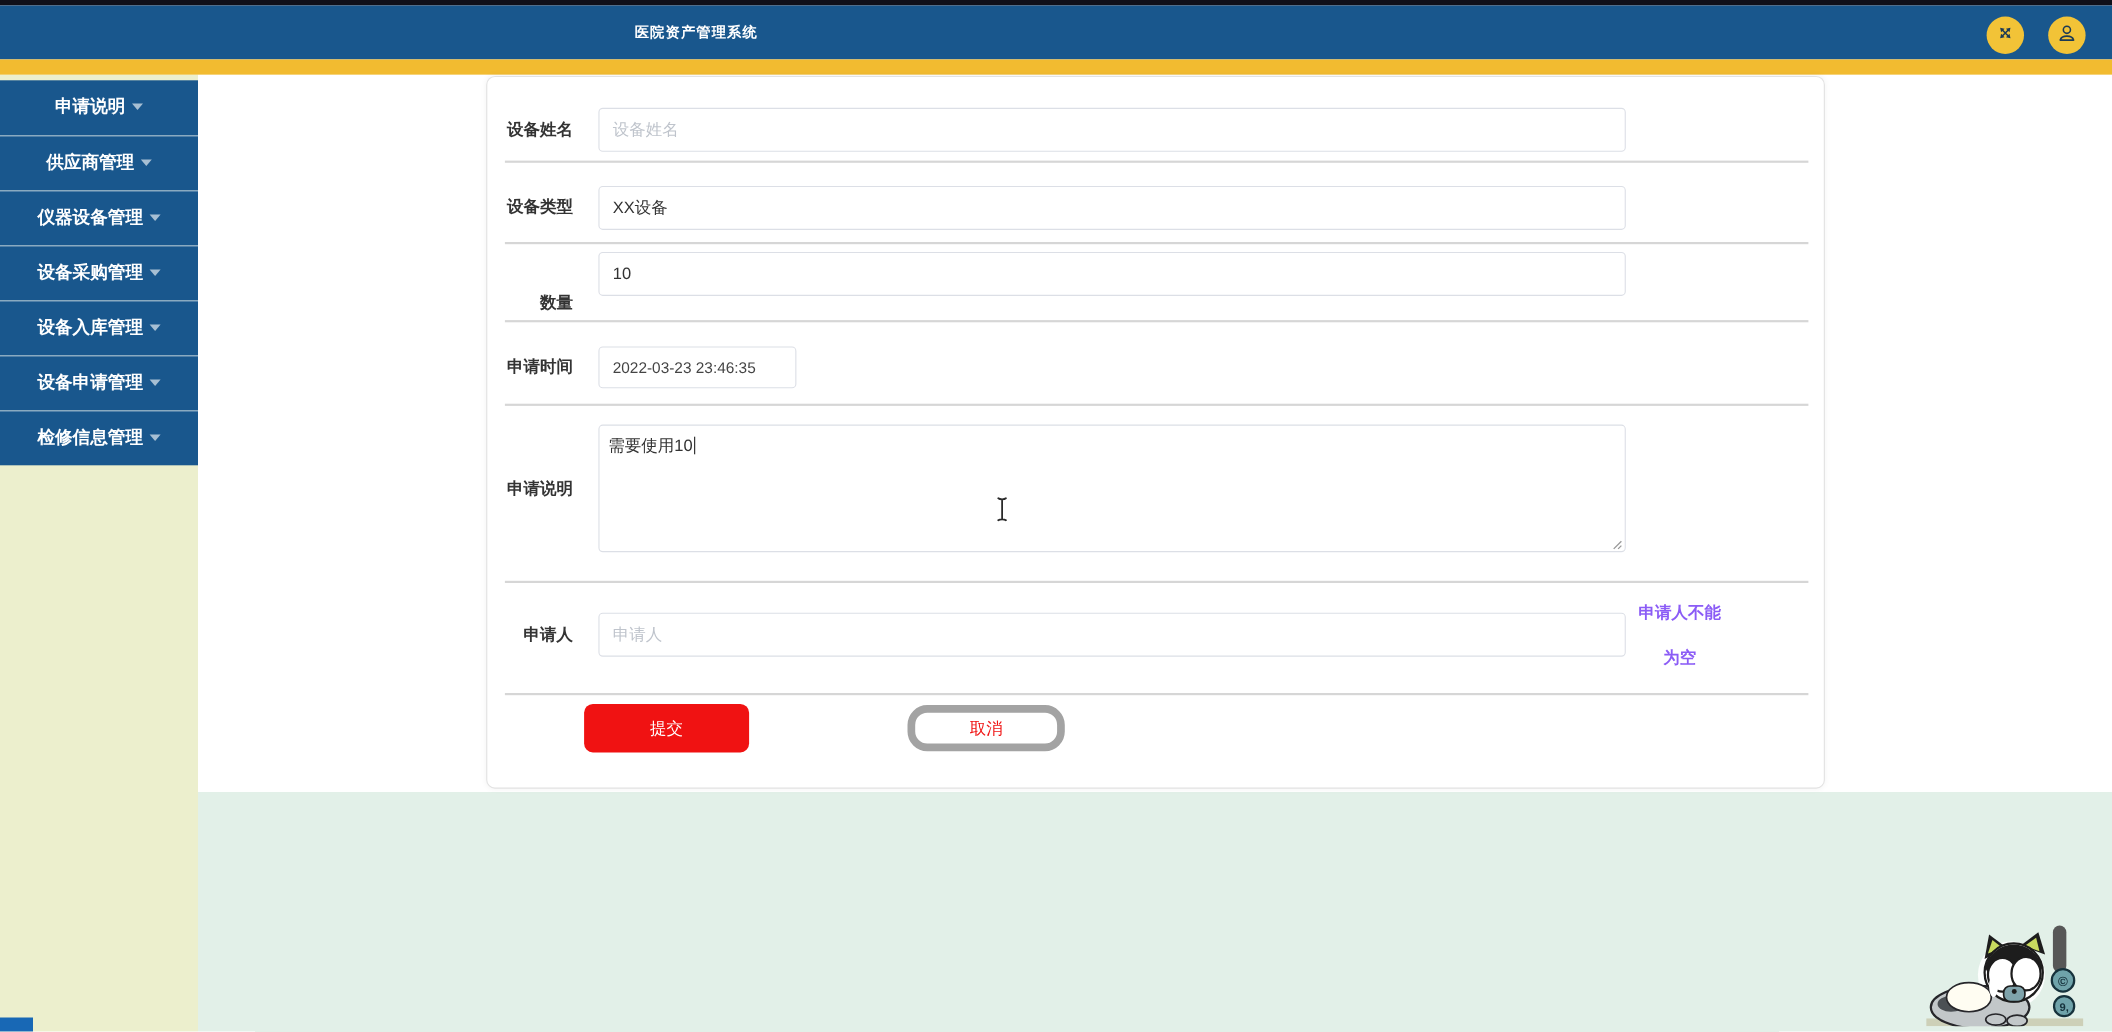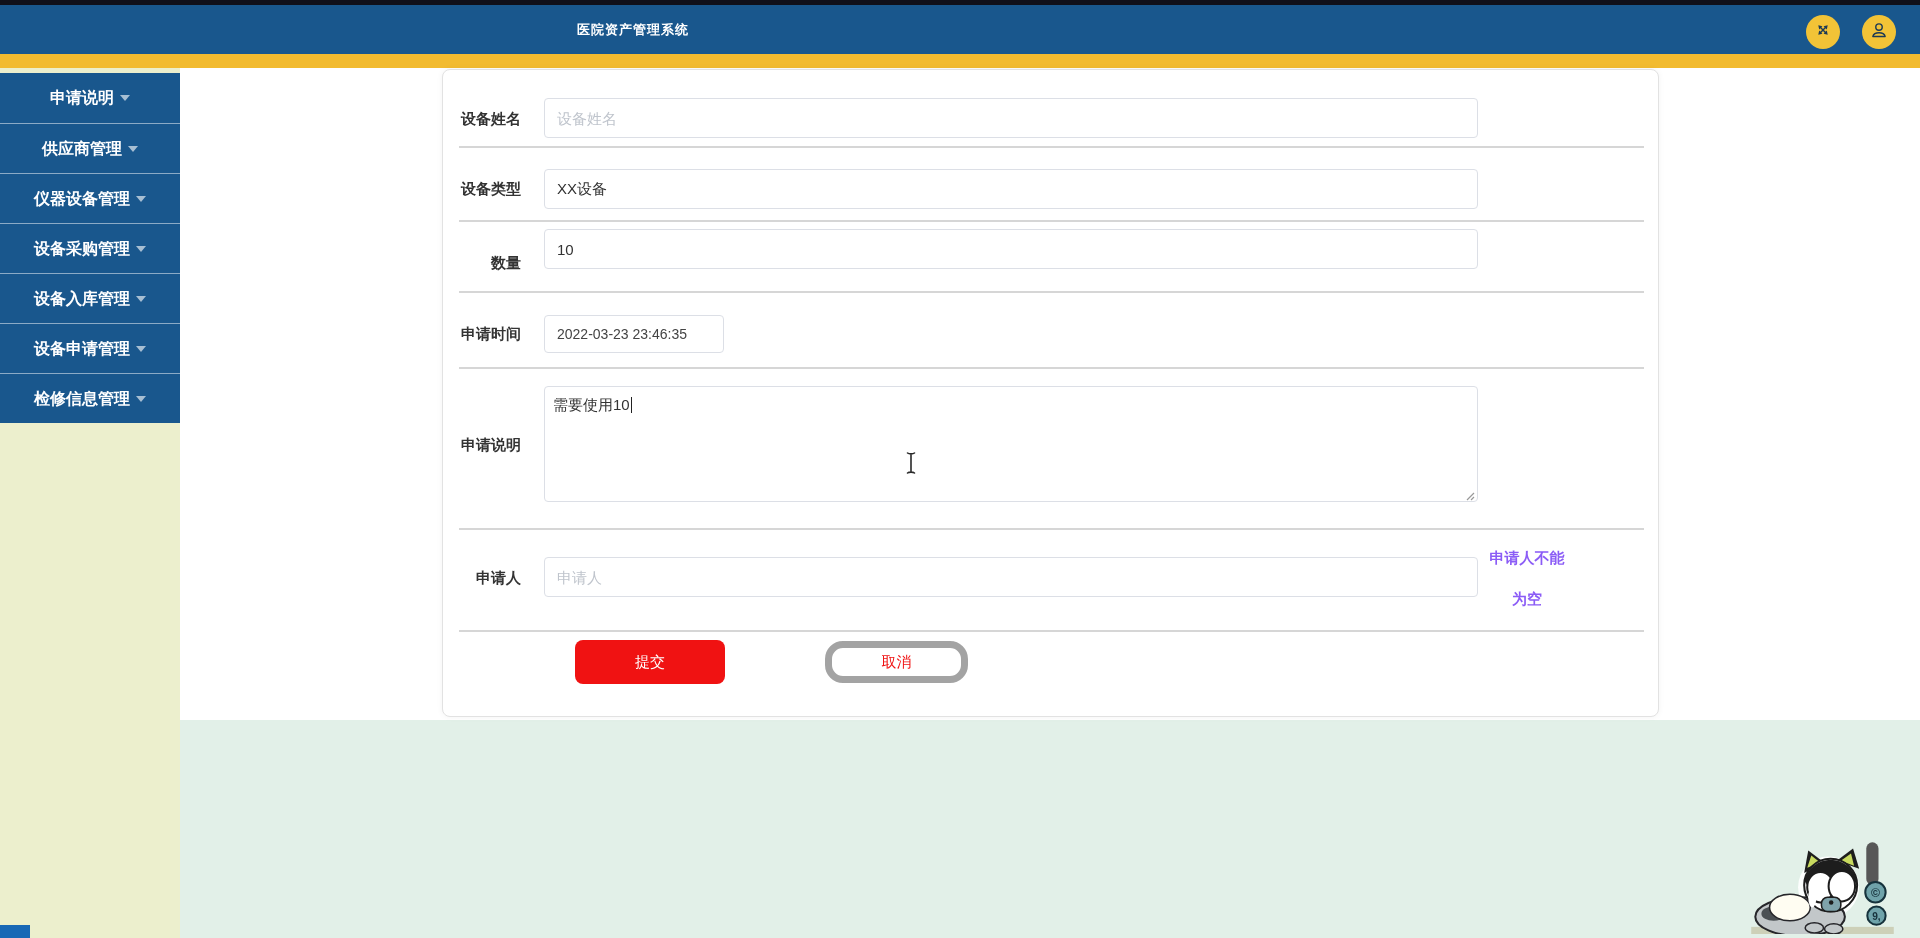--- a/index.html
+++ b/index.html
@@ -51,21 +51,21 @@
   .text-caret { display:inline-block; width:1px; height:16px; background:#222;
     vertical-align:-3px; margin-left:1px; }
   .resize-handle { position:absolute; right:2px; bottom:2px; width:12px; height:12px; cursor:nwse-resize; }
 
   .error-msg { position:absolute; left:1042px; top:467px; width:84px; text-align:center;
     font-size:15px; font-weight:700; color:#8b5cf6; line-height:41px; }
 
   .btn { position:absolute; border:none; font-size:15px; cursor:pointer; text-align:center;
     font-family:"Liberation Sans","DejaVu Sans",sans-serif; }
   .btn-submit { left:88px; top:570px; width:150px; height:44px; background:#f01212; color:#fff;
-    border-radius:8px; font-weight:500;margin-left:44px; }
+    border-radius:8px; font-weight:500; }
   .btn-cancel { left:382px; top:571px; width:143px; height:42px; background:#fff; color:#f01212;
     border:7px solid #a3a3a3; border-radius:18px; }
 
   .mouse-ibeam { position:absolute; left:461px; top:381px; pointer-events:none; }
   .cat { position:absolute; left:1545px; bottom:0; pointer-events:none; }
 </style>
 </head>
 <body>
 
 <div class="screen">
@@ -114,21 +114,21 @@
     <div class="card">
 
       <div class="f-label" style="top:39px;">设备姓名</div>
       <input class="f-input" style="top: 28px;" placeholder="设备姓名">
       <div class="divider" style="top:76px;"></div>
 
       <div class="f-label" style="top:109px;">设备类型</div>
       <input class="f-input" style="top: 99px;" value="XX设备">
       <div class="divider" style="top:150px;"></div>
 
-      <div class="f-label" style="top:183px;">数量</div>
+      <div class="f-label" style="top:196px;">数量</div>
       <input class="f-input" style="top: 159px;" value="10">
       <div class="divider" style="top:221px;"></div>
 
       <div class="f-label" style="top:254px;">申请时间</div>
       <input class="f-input small" style="top: 245px;" value="2022-03-23 23:46:35">
       <div class="divider" style="top:297px;"></div>
 
       <div class="f-label" style="top:365px;">申请说明</div>
       <div class="textarea-box">
         <span>需要使用10</span><span class="text-caret"></span>

